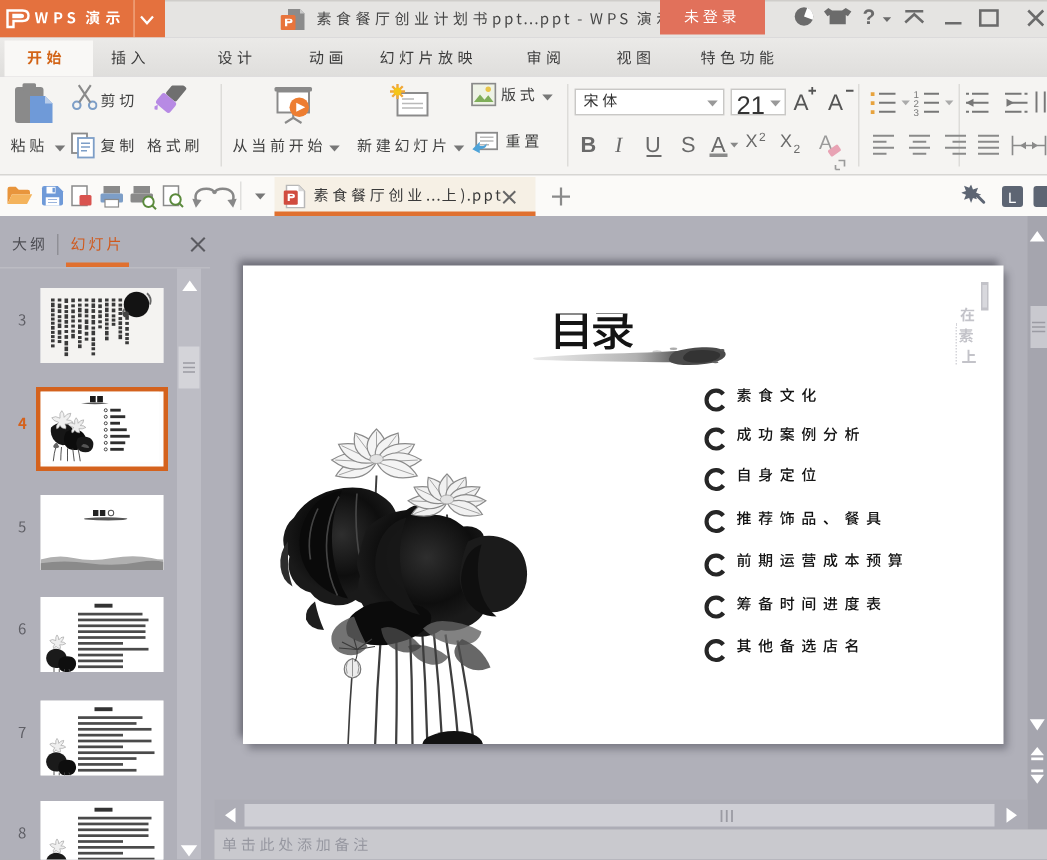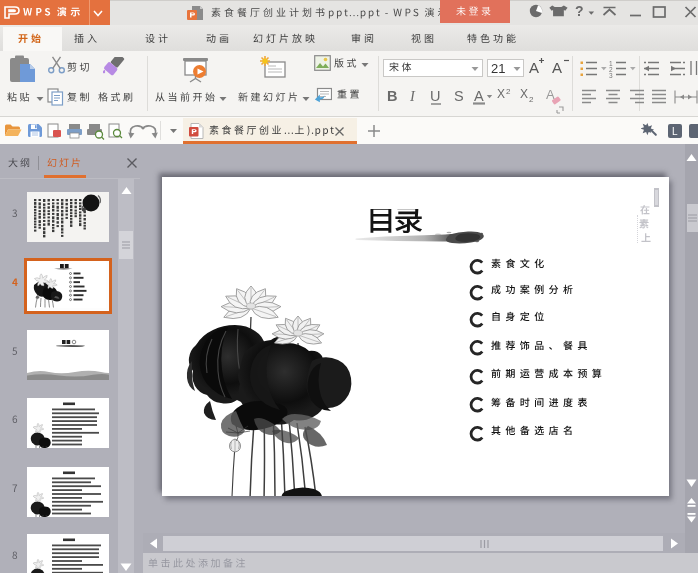--- a/index.html
+++ b/index.html
@@ -262,21 +262,21 @@
 <svg style="position:absolute;left:389px;top:61px" width="27" height="17" viewBox="0 0 27 17">
     <g transform="translate(0,9.75)" fill="#333">
       <path transform="translate(0.00,0) scale(0.01,0.01)" d="M461 -603V-441H75V-368H398C312 -228 170 -93 34 -26C52 -11 76 18 89 36C228 -42 370 -183 461 -339V80H538V-333C631 -185 775 -46 910 29C923 8 949 -21 967 -37C830 -102 683 -233 595 -368H924V-441H538V-603ZM432 -822C448 -793 465 -756 477 -725H81V-514H157V-654H842V-514H921V-725H565C551 -761 527 -807 506 -843Z"></path>
       <path transform="translate(12.50,0) scale(0.01,0.01)" d="M251 -836C201 -685 119 -535 30 -437C45 -420 67 -380 74 -363C104 -397 133 -436 160 -479V78H232V-605C266 -673 296 -745 321 -816ZM416 -175V-106H581V74H654V-106H815V-175H654V-521C716 -347 812 -179 916 -84C930 -104 955 -130 973 -143C865 -230 761 -398 702 -566H954V-638H654V-837H581V-638H298V-566H536C474 -396 369 -226 259 -138C276 -125 301 -99 313 -81C419 -177 517 -342 581 -518V-175Z"></path>
     </g>
   </svg>
 <svg class="abs" style="left:471px;top:66px" width="8" height="6" viewBox="0 0 8 6">
     <path d="M0.5 1 L4 5 L7.5 1 z" fill="#999"></path>
   </svg>
 <div class="abs" style="left:487px;top:59px;width:37px;height:18px;background:#fff;border:1px solid #c9c8c6;box-sizing:border-box"></div>
-<div class="abs" style="left:491px;top:61px;width:16px;height:14px;font-size:13px;color:#333">21</div>
+<div class="abs" style="left:491px;top:61px;width:16px;height:14px;font-size:17px;color:#333">21</div>
 <svg class="abs" style="left:513px;top:66px" width="8" height="6" viewBox="0 0 8 6">
     <path d="M0.5 1 L4 5 L7.5 1 z" fill="#999"></path>
   </svg>
 <svg class="abs" style="left:528px;top:57px" width="42" height="20" viewBox="0 0 42 20">
 <g fill="#555" font-family="Liberation Sans" font-size="15">
       <text x="1" y="16">A</text>
       <text x="24" y="16">A</text>
     </g>
 <g stroke="#555" stroke-width="1.2">
       <path d="M13.5 6 v-5 M11 3.5 h5"></path>

